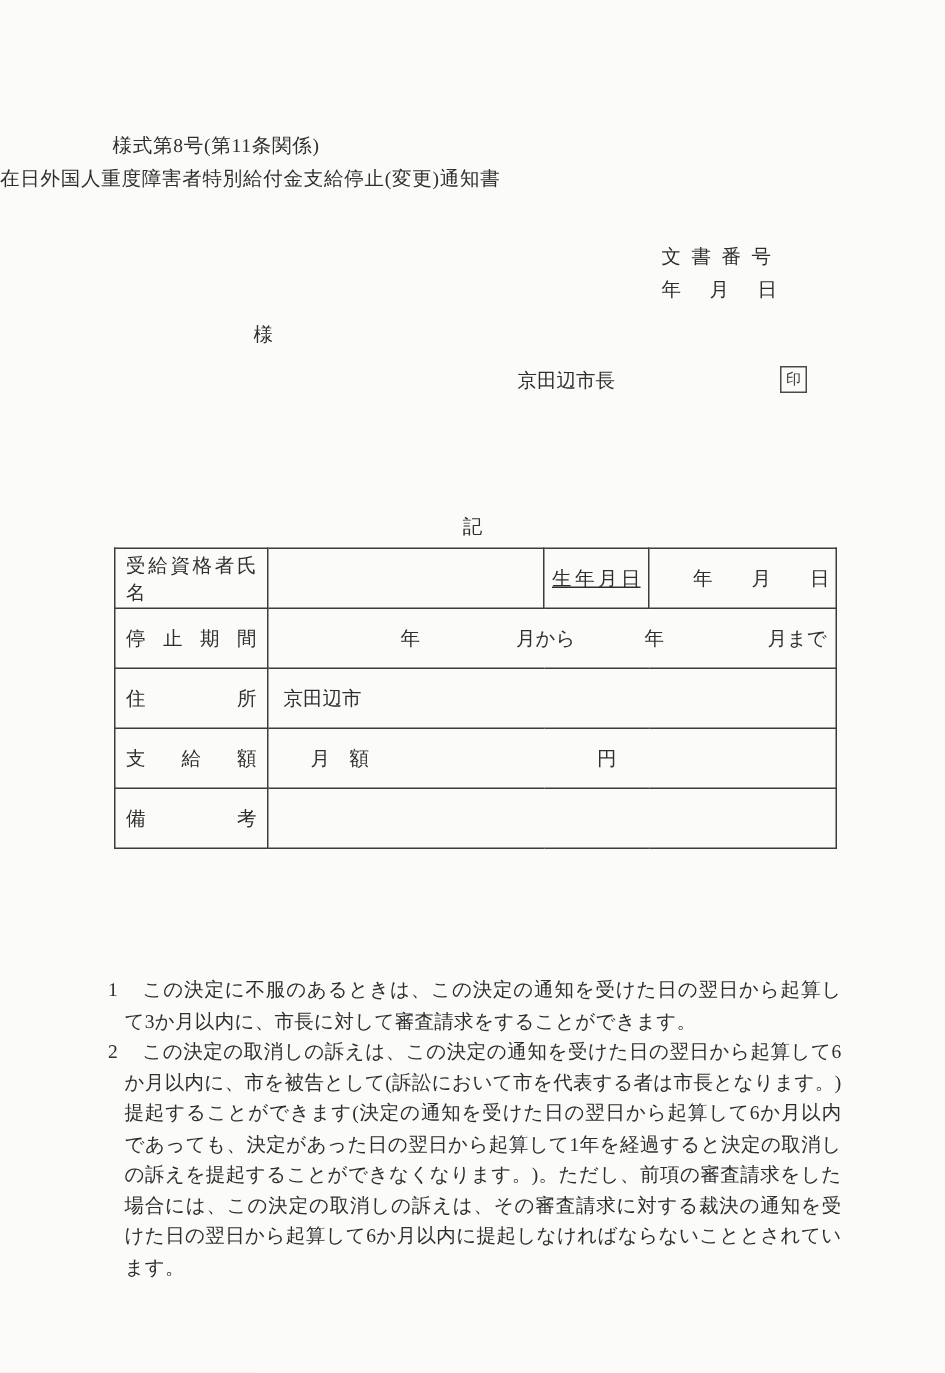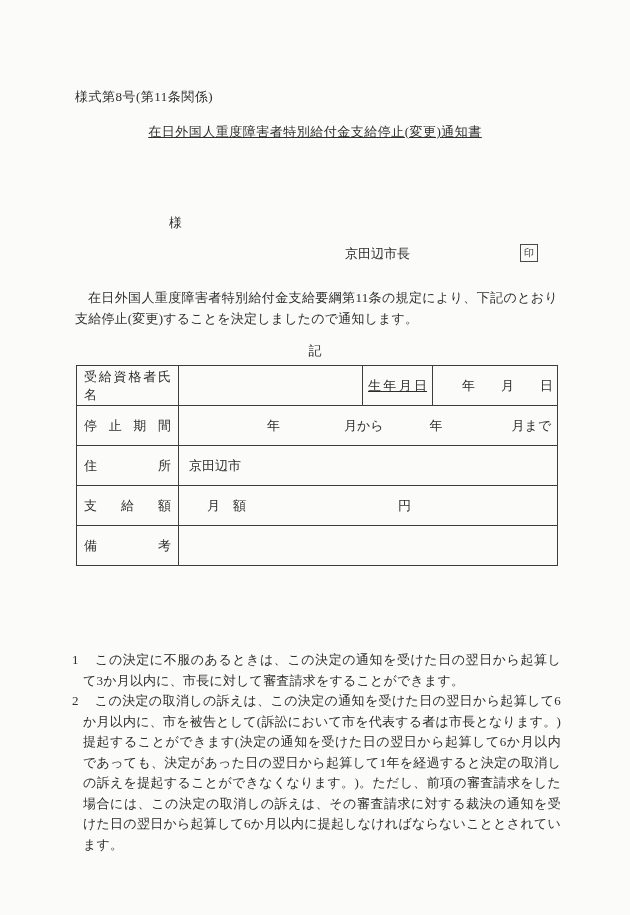--- a/index.html
+++ b/index.html
@@ -10,22 +10,22 @@
     background: #fbfbfa;
     font-family: "Liberation Serif", "DejaVu Serif", serif;
     color: #2e2e2e;
     font-size: 13px;
     overflow: hidden;
   }
   .form-number {
     position: absolute; left: 75px; top: 88px; letter-spacing: 0.5px;
   }
   .title {
-    position: absolute; left: 0; top: 123px; width: 100%;
-    text-align: center; letter-spacing: 0.5px; text-decoration: underline;
+    position: absolute; left: 0; top: 110px; width: 100%;
+    letter-spacing: 0.5px;
   }
   .doc-block {
     position: absolute; left: 441px; top: 160px; line-height: 22px;
   }
   .doc-num { letter-spacing: 7px; }
   .doc-date { letter-spacing: 3px; }
   .recipient { position: absolute; left: 169px; top: 214px; }
   .issuer { position: absolute; left: 345px; top: 245px; }
   .seal-box {
     position: absolute; left: 520px; top: 244px;
@@ -71,30 +71,33 @@
 </style>
 </head>
 <body>
 
 <div class="page">
 
   <div class="form-number">様式第8号(第11条関係)</div>
 
   <div class="title">在日外国人重度障害者特別給付金支給停止(変更)通知書</div>
 
+  <div class="doc-block">
+    <div class="doc-num">文書番号</div>
+    <div class="doc-date">年　月　日</div>
+  </div>
 
   <div class="recipient">様</div>
 
   <div class="issuer">京田辺市長</div>
 
   <div class="seal-box">
     <span>印</span>
   </div>
 
-  <div class="body-par">在日外国人重度障害者特別給付金支給要綱第11条の規定により、下記のとおり支給停止(変更)することを決定しましたので通知します。</div>
 
   <div class="record-marker">記</div>
 
   <table class="form-table">
     <colgroup>
       <col style="width:102px">
         <col style="width:184px">
         <col style="width:70px">
         <col style="width:125px">
     </colgroup>

